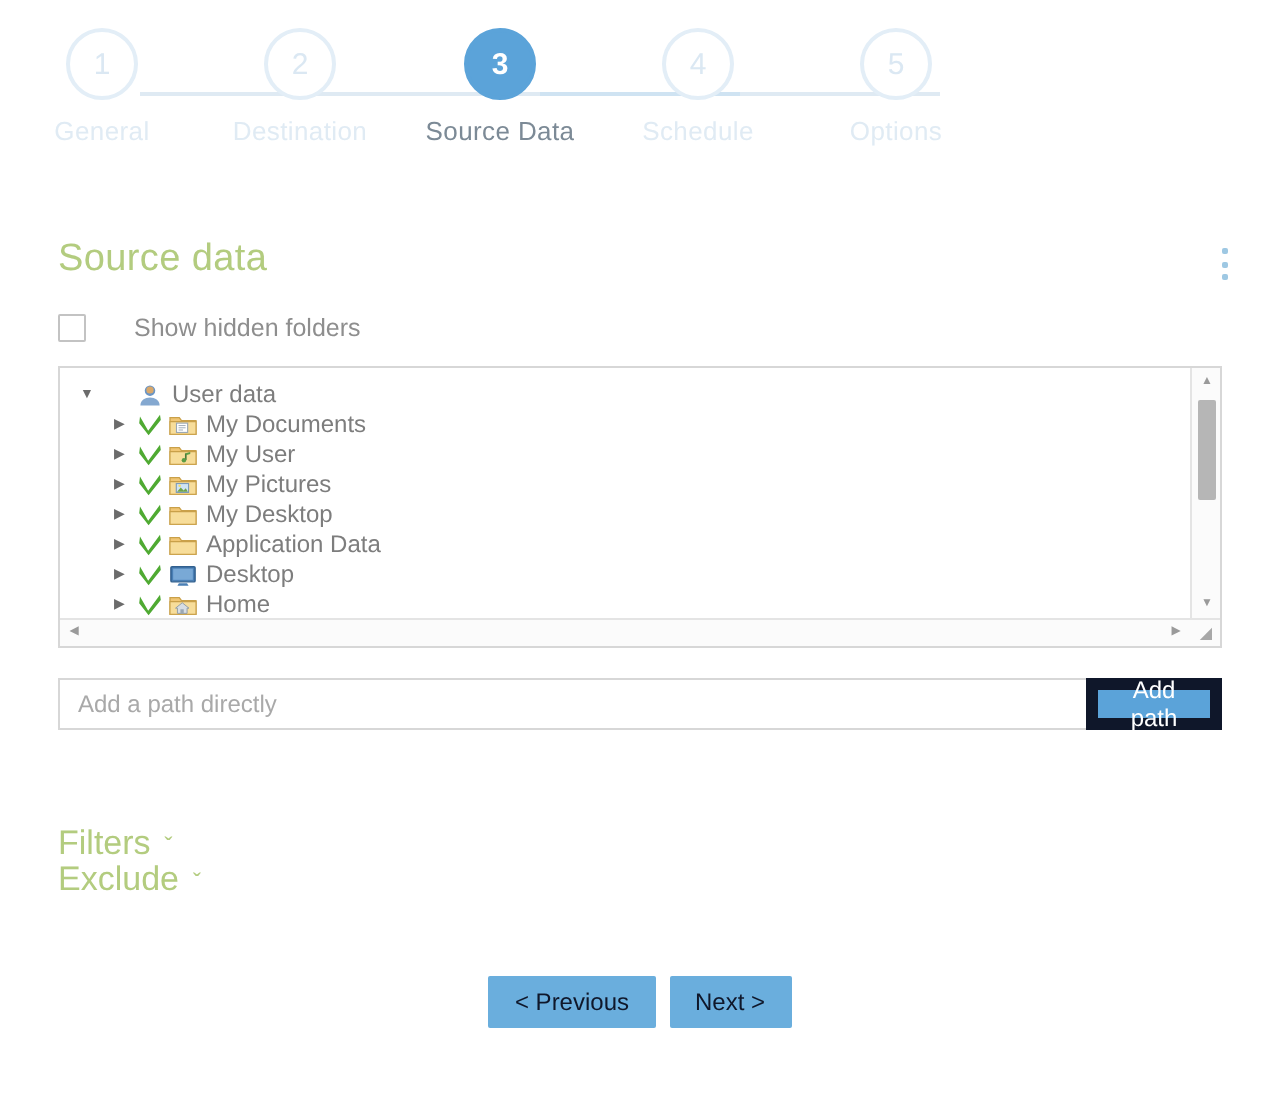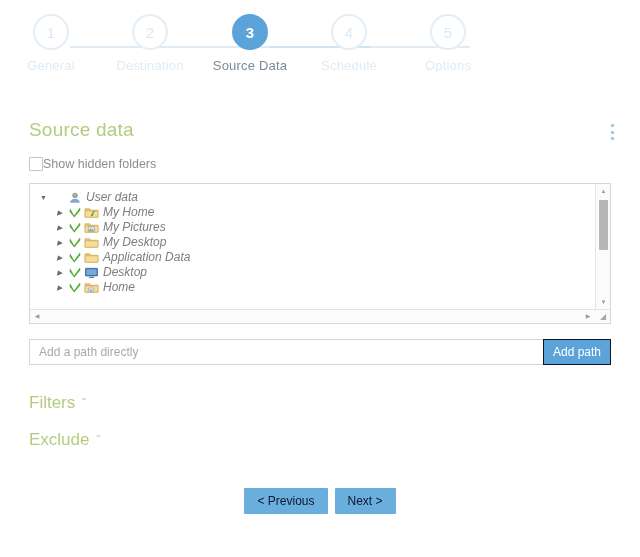--- a/index.html
+++ b/index.html
@@ -46,21 +46,21 @@
     position: absolute; right: 20px; top: 122px;
     width: 16px; height: 20px; cursor: pointer;
     display: flex; flex-direction: column; align-items: center; justify-content: space-between;
     padding: 2px 0;
   }
   .kebab span { display:block; width: 3px; height: 3px; background: #9ec8e3; border-radius:1px; }
 
   
   .chk-row {
     position: absolute; left: 29px; top: 157px;
-    display: flex; align-items: center; gap: 0;
+    display: flex; align-items: center; gap: 24px;
   }
   .chk-box {
     width: 14px; height: 14px; border: 1px solid #c3c3c3; background: #fff; border-radius: 1px;
     cursor: pointer;
   }
   .chk-label { font-size: 12.5px; color: #8e8e8e; }
 
   
   .tree-panel {
     position: absolute; left: 29px; top: 183px;
@@ -69,21 +69,20 @@
     overflow: hidden;
   }
   .tree-body {
     position: absolute; left: 0; top: 0; right: 15px; bottom: 14px;
     overflow: hidden; padding: 6px 0 0 0;
   }
   .t-row {
     display: flex; align-items: center; height: 15px; line-height: 15px;
     padding-left: 10px; font-size: 12px; color: #7d7d7d; white-space: nowrap;
     margin-bottom: 0px;
-    font-style: italic;
   }
   .t-row.lvl2 { padding-left: 27px; }
   .arrow {
     width: 11px; flex: 0 0 11px; font-size: 7px; color: #6b6b6b; text-align: left;
     line-height: 15px;
   }
   .arrow.down { font-size: 7px; }
   .t-check {
     width: 13px; flex: 0 0 13px; height: 11px; margin-right: 3px;
     display: inline-flex; align-items: center; justify-content: center;
@@ -130,33 +129,33 @@
     position: absolute; left: 29px; top: 339px; width: 582px; height: 26px;
     display: flex;
   }
   .path-input {
     flex: 1 1 auto; border: 1px solid #d7d7d7; border-right: none;
     font-size: 12px; color: #8b5cf6; padding: 0 9px; outline: none;
     font-family: "Liberation Sans", sans-serif; background: #fff;
   }
   .path-input::placeholder { color: #a9a9a9; }
   .add-path-btn {
-    flex: 0 0 68px; background: #5ba3d9; color: #ffffff; border: 1px solid #0f172a;
+    flex: 0 0 68px; background: #5ba3d9; color: #ffffff; border: 6px solid #0f172a;
     font-size: 12px; cursor: pointer; font-family: "Liberation Sans", sans-serif;
     display:flex; align-items:center; justify-content:center;
   }
 
   
   .collapse {
     position: absolute; left: 29px;
     font-size: 17px; color: #b3cc7f; cursor: pointer;
     display: flex; align-items: center; gap: 7px;
   }
   .collapse .chev { font-size: 12px; line-height: 1; position: relative; top: 1px; }
-  #filters-sec { top: 393px; }
+  #filters-sec { top: 412px; }
   #exclude-sec { top: 430px; text-align: center; }
 
   
   .footer-nav {
     position: absolute; left: 0; top: 488px; width: 640px;
     display: flex; justify-content: center; gap: 7px;
   }
   .nav-btn {
     background: #6aaedd; color: #0f172a; border: none;
     font-size: 12px; padding: 6px 13px; cursor: pointer;
@@ -226,26 +225,43 @@
           <span class="arrow">▶</span>
           <span class="t-check">
             <svg width="12" height="11" viewBox="0 0 12 11">
               <path d="M1 1.2l4.1 7.2L11 .4 11.4 3 5.3 10.6 .6 4.6z" fill="#4faa32"></path>
             </svg>
           </span>
           <span class="t-icon">
             <svg width="15" height="13" viewBox="0 0 16 14">
               <path d="M1 3h5l1.2 1.6H15V12H1z" fill="#f0c674" stroke="#c9a049" stroke-width=".7"></path>
               <path d="M1 5.2h14V12H1z" fill="#f7dd9a" stroke="#c9a049" stroke-width=".6"></path>
+              <rect x="4.5" y="6" width="6" height="5" fill="#ffffff" stroke="#9aa7b4" stroke-width=".6"></rect>
+              <path d="M5.6 7.3h3.8M5.6 8.5h3.8M5.6 9.7h2.4" stroke="#9aa7b4" stroke-width=".5"></path>
+            </svg>
+          </span>
+          <span class="t-label">My Documents</span>
+        </div>
+        <div class="t-row lvl2">
+          <span class="arrow">▶</span>
+          <span class="t-check">
+            <svg width="12" height="11" viewBox="0 0 12 11">
+              <path d="M1 1.2l4.1 7.2L11 .4 11.4 3 5.3 10.6 .6 4.6z" fill="#4faa32"></path>
+            </svg>
+          </span>
+          <span class="t-icon">
+            <svg width="15" height="13" viewBox="0 0 16 14">
+              <path d="M1 3h5l1.2 1.6H15V12H1z" fill="#f0c674" stroke="#c9a049" stroke-width=".7"></path>
+              <path d="M1 5.2h14V12H1z" fill="#f7dd9a" stroke="#c9a049" stroke-width=".6"></path>
               <path d="M9.5 6.1v3.6" stroke="#4a7a3a" stroke-width=".9"></path>
               <circle cx="8.5" cy="9.8" r="1.2" fill="#5a9c44"></circle>
               <path d="M9.5 6.1l2.4-.7v1.1l-2.4.7z" fill="#5a9c44"></path>
             </svg>
           </span>
-          <span class="t-label">My Home</span>
+          <span class="t-label">My User</span>
         </div>
         <div class="t-row lvl2">
           <span class="arrow">▶</span>
           <span class="t-check">
             <svg width="12" height="11" viewBox="0 0 12 11">
               <path d="M1 1.2l4.1 7.2L11 .4 11.4 3 5.3 10.6 .6 4.6z" fill="#4faa32"></path>
             </svg>
           </span>
           <span class="t-icon">
             <svg width="15" height="13" viewBox="0 0 16 14">

